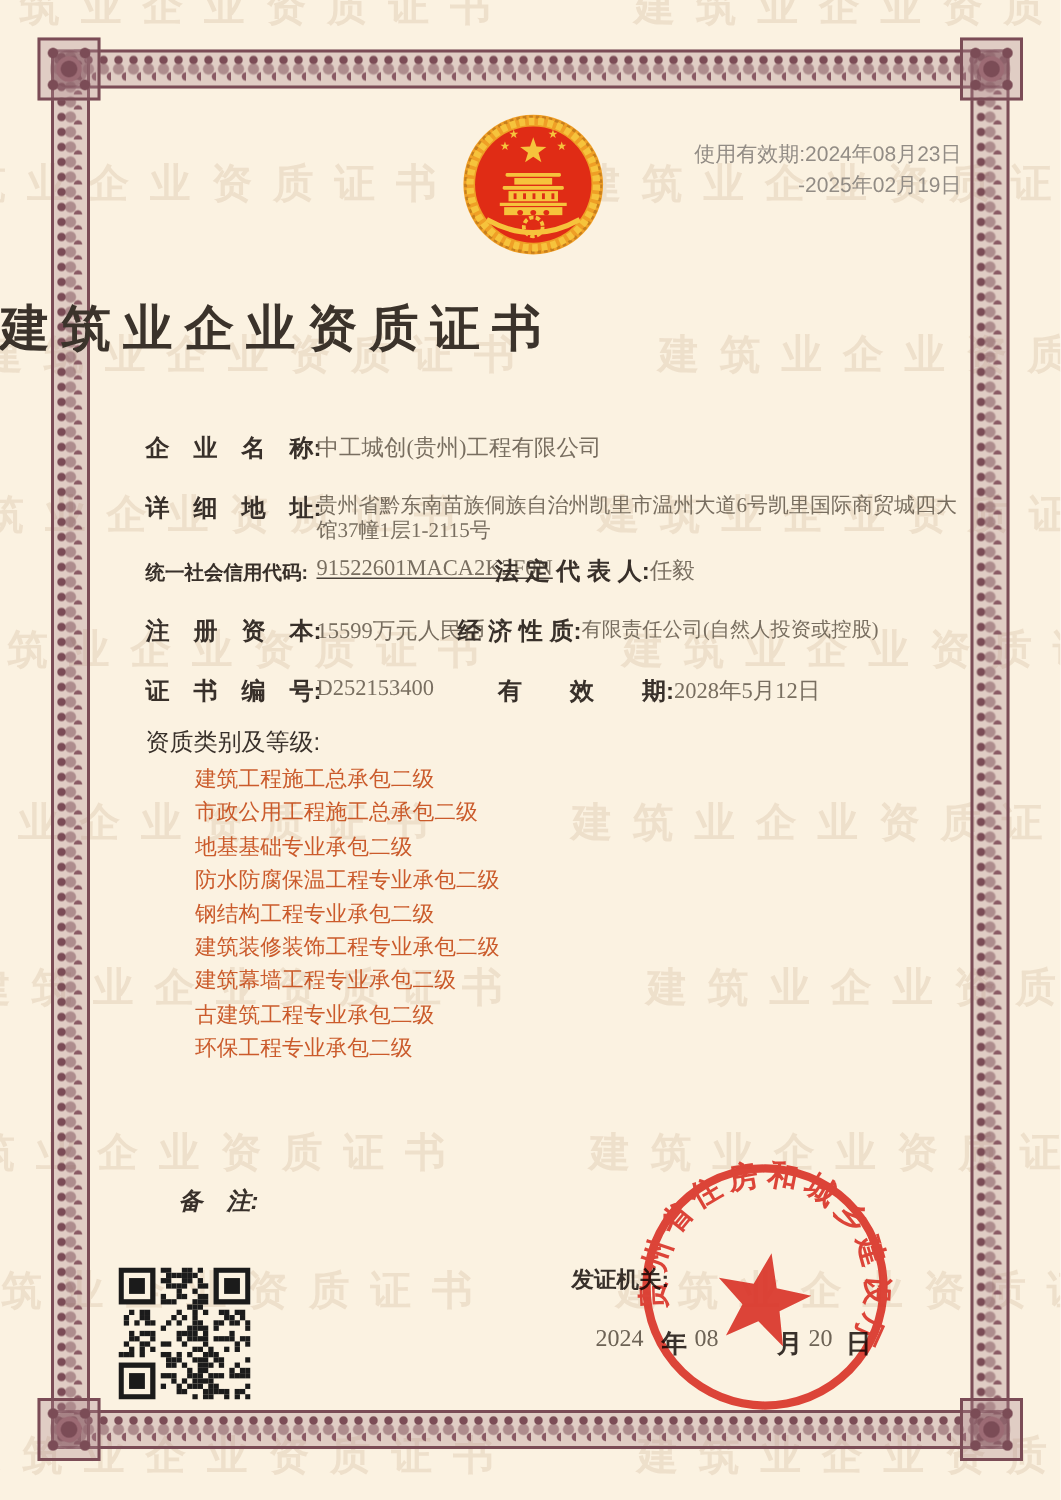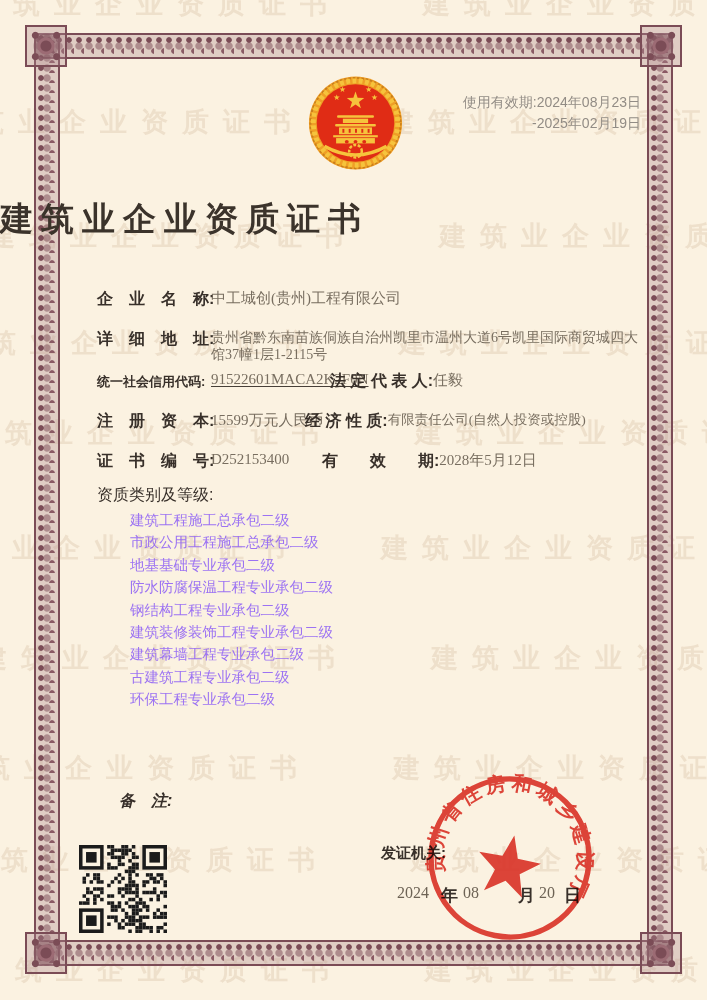--- a/index.html
+++ b/index.html
@@ -88,25 +88,25 @@
   .pair2{position:absolute;top:0;white-space:nowrap;}
   .pair2 .lbl2{font-size:16px;font-weight:bold;color:#38302a;white-space:nowrap;}
   .r-company{top:289px;}
   .r-address{top:329px;}
   .r-credit{top:371px;text-decoration:underline;}
   .r-credit .pair2{left:233px;}
   .r-capital{top:411px;}
   .r-capital .pair2{left:208px;}
   .r-capital .pair2 .val{font-size:13.5px;}
   .r-cert{top:451px;}
-  .r-cert .pair2{left:225px;text-align:right;}
+  .r-cert .pair2{left:235px;text-align:right;}
   .qual-head{position:absolute;left:97px;top:485px;font-size:16px;font-weight:normal;}
   .qual-list{position:absolute;left:130px;top:509px;}
   .qual-item{
-    font-family:"Liberation Serif",serif;font-size:14.5px;color:#8b5cf6;
+    font-family:"Liberation Serif",serif;font-size:14.5px;color:#c2410c;
     line-height:22.4px;opacity:.85;
   }
   .remark{position:absolute;left:119px;top:791px;font-size:16px;font-weight:bold;font-style:italic;}
   .qr{position:absolute;left:79px;top:845px;width:88px;height:88px;}
   .issuer{position:absolute;left:381px;top:844px;font-size:15px;font-weight:bold;}
   .date-row{position:absolute;left:0;top:884px;width:707px;height:24px;}
   .date-row span{position:absolute;}
   .d-num{font-family:"Liberation Serif",serif;color:#6d6355;font-size:16px;}
   .d-unit{font-weight:bold;color:#38302a;font-size:17px;}
   .d-year{left:397px;} .d-yu{left:441px;} .d-month{left:463px;}

